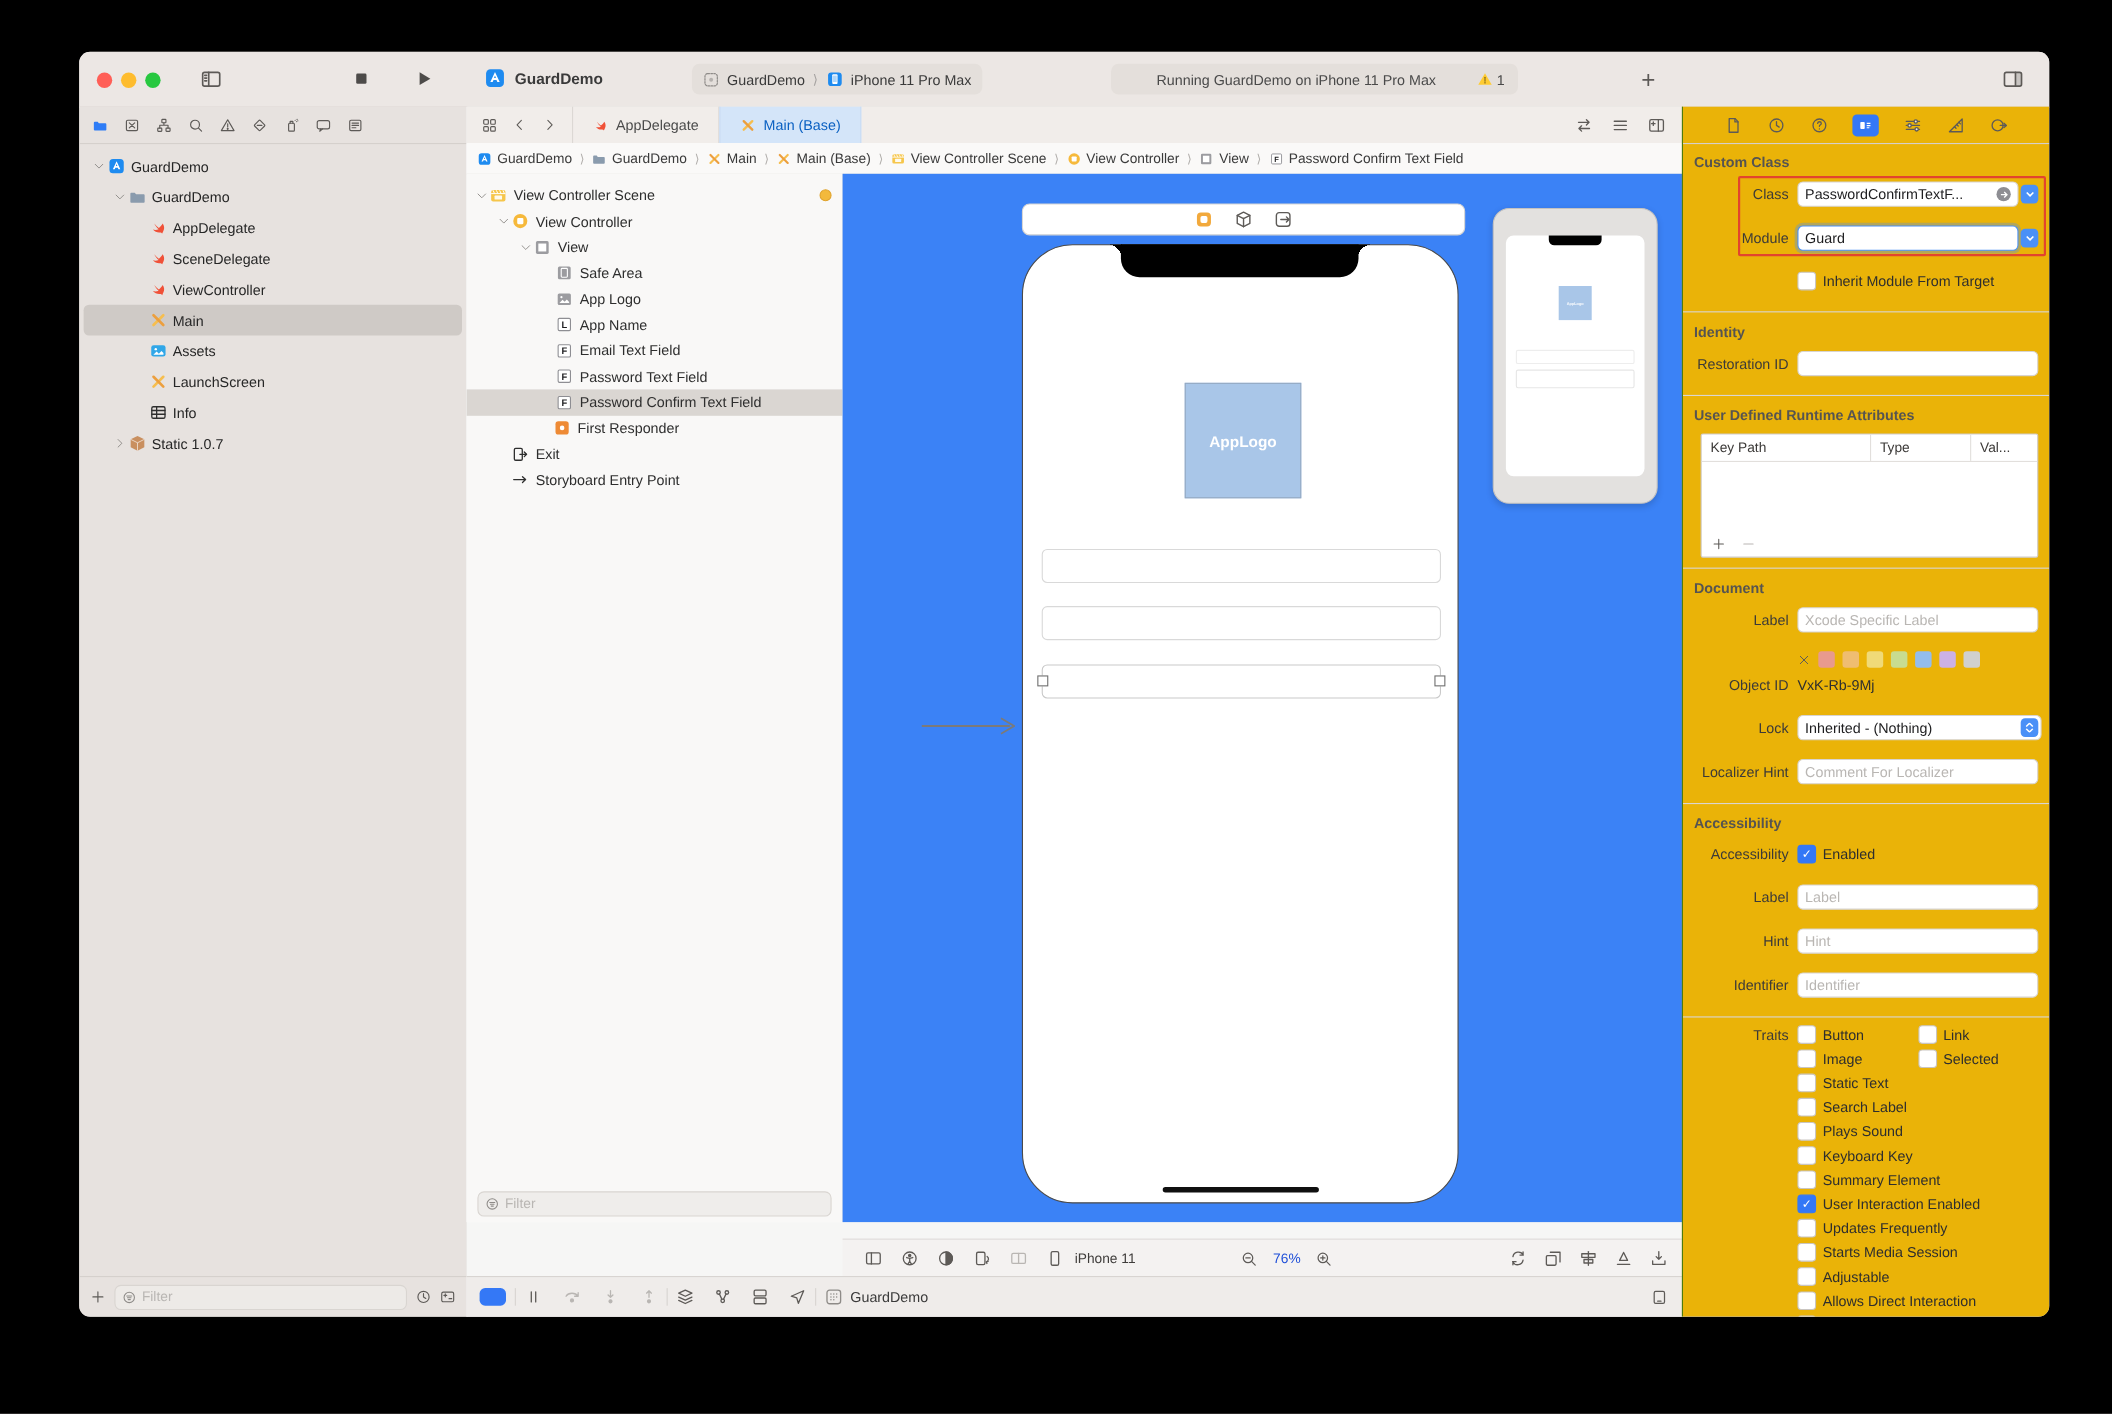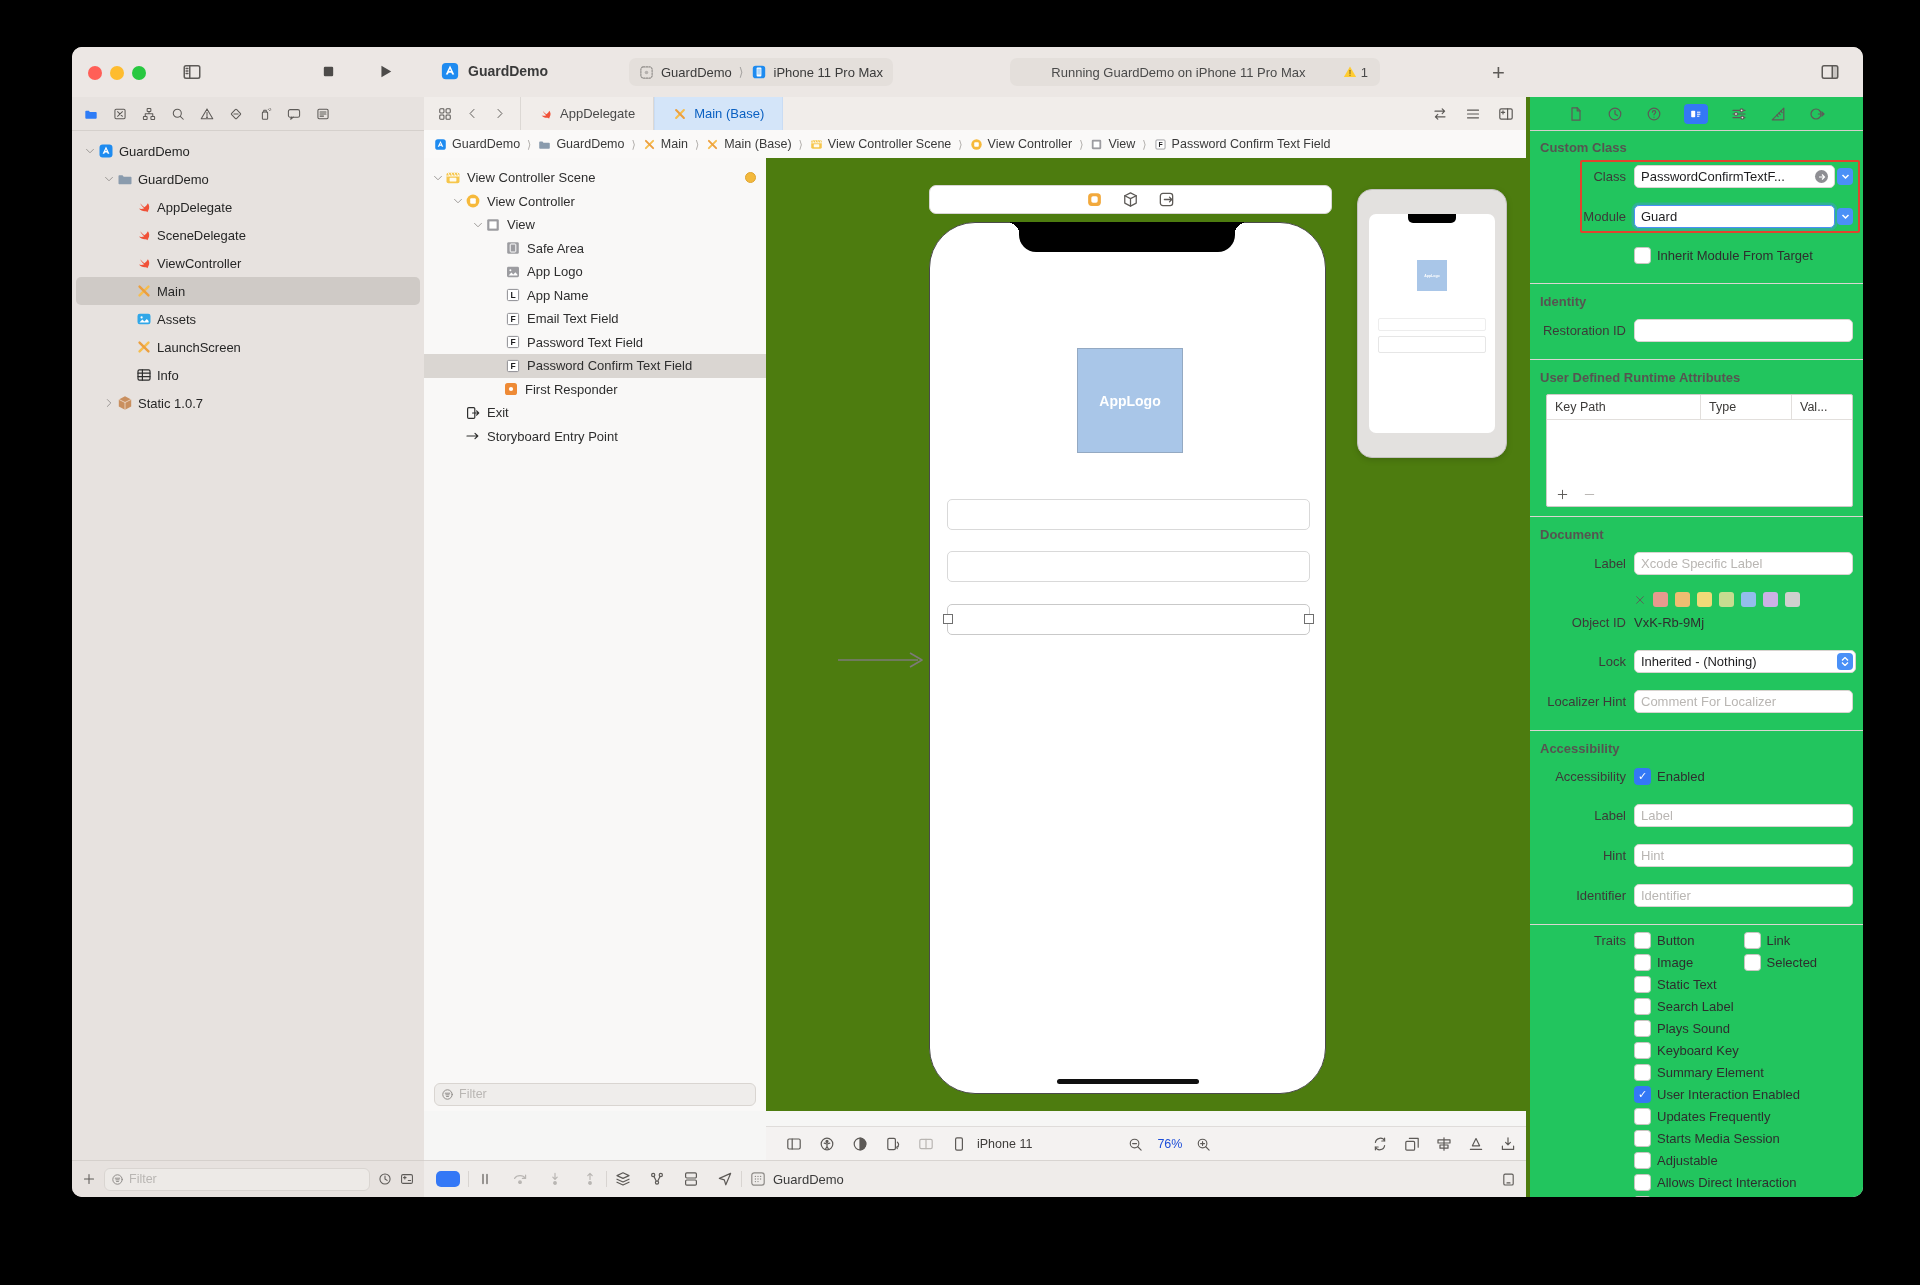--- a/index.html
+++ b/index.html
@@ -53,21 +53,21 @@
   
   .outline{position:absolute;left:0;top:61px;width:342px;bottom:86px;background:#F9F8F7;border-right:1px solid #DDD9D6;}
   .outline-tree{position:absolute;left:0;top:8px;right:0;bottom:34px;font-size:13px;overflow:hidden;}
   .orow{display:flex;align-items:center;height:23.5px;white-space:nowrap;position:relative;}
   .orow .chev{width:15px;display:flex;justify-content:center;color:#8a8784;}
   .orow .lbl{margin-left:6px;}
   .orow.sel{background:#DAD6D2;}
   .orow .dot{position:absolute;right:10px;width:9px;height:9px;border-radius:50%;background:#F3B93C;border:1px solid #E0A42F;}
   .outline-filter{position:absolute;left:0;bottom:0;right:0;height:34px;display:flex;align-items:center;padding:0 10px;}
   
-  .canvas{position:absolute;left:342px;top:61px;right:0;bottom:86px;background:#4d7c0f;overflow:hidden;}
+  .canvas{position:absolute;left:342px;top:61px;right:0;bottom:86px;background:#3b82f6;overflow:hidden;}
   .scenebar{position:absolute;left:163px;top:27px;width:401px;height:27px;background:#fff;border:1px solid #D8D6D4;
             border-radius:7px;display:flex;align-items:center;justify-content:center;gap:19px;}
   .phone{position:absolute;left:163px;top:64px;width:395px;height:870px;background:#fff;border:1.5px solid #4A4A4A;border-radius:46px;}
   .notch{position:absolute;left:89px;top:-1px;width:216px;height:30px;background:#000;border-radius:0 0 17px 17px;}
   .notch:before,.notch:after{content:"";position:absolute;top:0;width:14px;height:14px;background:#000;}
   .notch:before{left:-13px;-webkit-mask:radial-gradient(circle 14px at 0 14px,transparent 14px,#000 0);
                 mask:radial-gradient(circle 14px at 0 14px,transparent 14px,#000 0);}
   .notch:after{right:-13px;-webkit-mask:radial-gradient(circle 14px at 14px 14px,transparent 14px,#000 0);
                mask:radial-gradient(circle 14px at 14px 14px,transparent 14px,#000 0);}
   .applogo{position:absolute;left:147px;top:125px;width:104px;height:103px;background:#A9C6E8;border:1px solid #94A9C2;
@@ -84,21 +84,21 @@
   .mm-f{position:absolute;left:9px;right:9px;height:11px;border:1px solid #EDEDED;border-radius:2px;}
   .entryarrow{position:absolute;left:70px;top:492px;color:#7c7a78;}
   .canvasbar{position:absolute;left:342px;right:0;bottom:36px;height:34px;background:#F4F2F1;border-top:1px solid #DFDCDA;
              display:flex;align-items:center;color:#636260;font-size:12.5px;}
   .debugbar{position:absolute;left:0;right:0;bottom:0;height:36px;background:#EFECEA;border-top:1px solid #D8D4D1;
             display:flex;align-items:center;color:#5d5b59;font-size:13px;}
   .bluechip{width:24px;height:16px;border-radius:5px;background:#3478F6;}
   .vdiv{width:1px;height:16px;background:#D8D4D1;margin:0 8px;}
   .dis{color:#b9b6b3;}
   
-  .inspector{position:absolute;right:0;top:50px;width:333px;bottom:0;background:#22c55e;border-left:4px solid #4d7c0f;font-size:13px;}
+  .inspector{position:absolute;right:0;top:50px;width:333px;bottom:0;background:#eab308;border-left:1px solid #4d7c0f;font-size:13px;}
   .insp-tabbar{position:absolute;left:0;top:0;right:0;height:33px;display:flex;align-items:center;justify-content:space-between;
                padding:0 38px;border-bottom:1px solid #D5D0CC;color:#6c6a68;}
   .insp-body{position:absolute;left:0;top:33px;right:0;bottom:0;overflow:hidden;}
   .ihdr{font-weight:bold;color:#565451;padding:10px 10px 5px 10px;font-size:13px;}
   .isep{border:none;border-top:1px solid #DAD6D2;margin:9px 0 0 0;}
   .irow{display:flex;align-items:center;min-height:21px;margin:5px 10px 17px 0;}
   .ilab{flex:0 0 96px;text-align:right;padding-right:8px;color:#3c3a38;white-space:nowrap;}
   .fld{flex:1;height:21px;background:#fff;border:1px solid #D8D4D0;border-radius:5px;display:flex;align-items:center;
        padding:0 6px;color:#1d1d1f;min-width:0;}
   .fld .val{flex:1;overflow:hidden;white-space:nowrap;}

